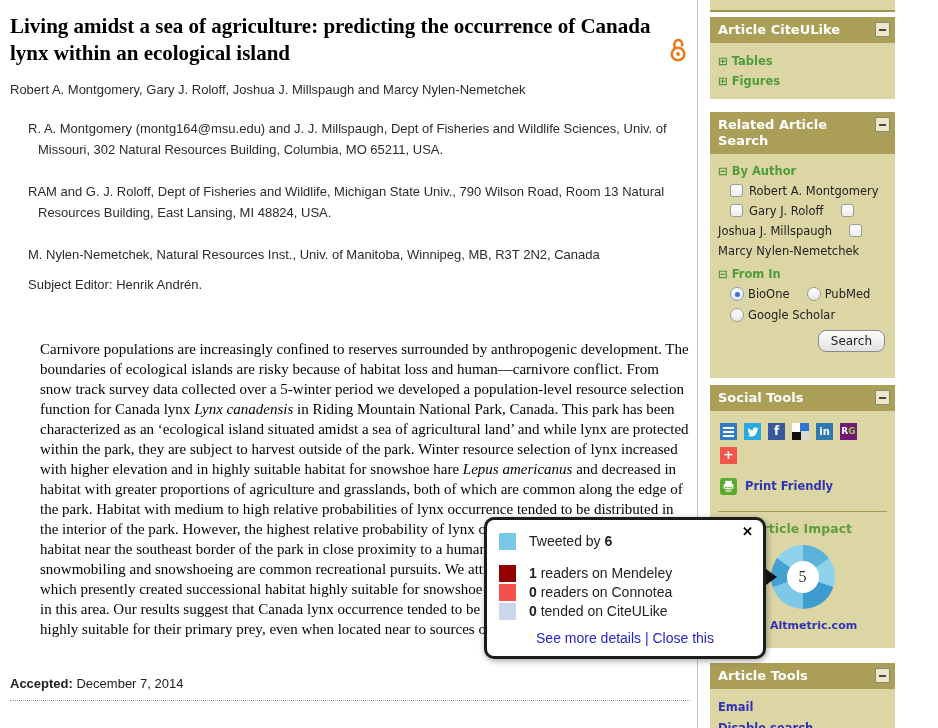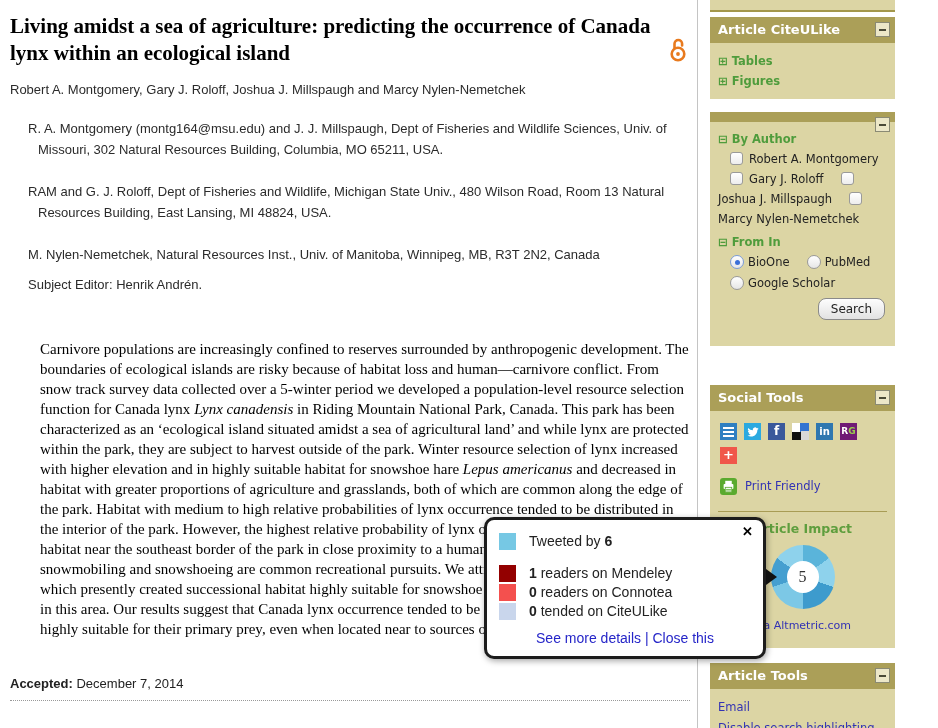--- a/index.html
+++ b/index.html
@@ -75,21 +75,21 @@
   .i-tw { background:#2aa9e0; }
   .i-fb { background:#3a589b; color:#fff; font-weight:bold; font-size:12px; line-height:17px; }
   .i-del { background:conic-gradient(#3274d1 0 25%, #d8d8d8 0 50%, #111 0 75%, #fff 0 100%); }
   .i-in { background:#2f77b0; color:#fff; font-weight:bold; font-size:10px; line-height:17px; }
   .i-rg { background:#701a75; font-weight:bold; font-size:9px; line-height:17px; }
   .i-rg .r { color:#fff; } .i-rg .g { color:#9bd14c; }
   .i-plus { background:#f0574a; color:#fff; font-weight:bold; font-size:13px; line-height:16px; }
   .print-row { margin:14px 0 0 2px; font-size:11.5px; }
   .print-icon { display:inline-block; width:17px; height:17px; background:#5baa2f;
                 border-radius:3px; vertical-align:middle; margin-right:8px; text-align:center; }
-  .sb-link { color:#3232b4; text-decoration:none; cursor:pointer; font-size:11.5px; }
+  .sb-link { color:#3232b4; text-decoration:none; cursor:pointer; font-size:11.5px;font-weight:bold; }
   .impact-divider { border:none; border-top:1px solid #a89c55; margin:16px 0 9px 0; }
   .impact-title { text-align:center; font-weight:bold; font-size:12.5px; color:#5f9e3e; }
   .donut { width:64px; height:64px; border-radius:50%; margin:9px auto 0 auto;
            background:conic-gradient(#5ab4da 0 15%, #8ed2ec 0 30%, #3d9bcd 0 50%,
                       #7cc8e6 0 70%, #459fd0 0 85%, #8ed2ec 0 100%);
            position:relative; cursor:pointer; }
   .donut-center { position:absolute; left:16px; top:16px; width:32px; height:32px;
                   border-radius:50%; background:#fff; text-align:center; line-height:32px;
                   font-family:"Liberation Serif", serif; font-size:16px; color:#333; }
   .via-row { text-align:center; margin-top:5px; }
@@ -125,21 +125,21 @@
       <svg width="20" height="27" viewBox="0 0 20 27">
         <path d="M6.5 12 v-4.2 a3.8 3.8 0 0 1 7.6 0 v1.6" fill="none" stroke="#e87a1e" stroke-width="2.6" stroke-linecap="round"></path>
         <circle cx="10" cy="18" r="6.3" fill="none" stroke="#e87a1e" stroke-width="2.6"></circle>
         <circle cx="10" cy="18" r="1.9" fill="#e87a1e"></circle>
       </svg>
     </span>
 
     <p class="authors">Robert A. Montgomery, Gary J. Roloff, Joshua J. Millspaugh and Marcy Nylen-Nemetchek</p>
 
     <p class="affil">R. A. Montgomery (montg164@msu.edu) and J. J. Millspaugh, Dept of Fisheries and Wildlife Sciences, Univ. of Missouri, 302 Natural Resources Building, Columbia, MO 65211, USA.</p>
-    <p class="affil">RAM and G. J. Roloff, Dept of Fisheries and Wildlife, Michigan State Univ., 480 Wilson Road, Room 13 Natural Resources Building, East Lansing, MI 48824, USA.</p>
+    <p class="affil">RAM and G. J. Roloff, Dept of Fisheries and Wildlife, Michigan State Univ., 790 Wilson Road, Room 13 Natural Resources Building, East Lansing, MI 48824, USA.</p>
     <p class="affil">M. Nylen-Nemetchek, Natural Resources Inst., Univ. of Manitoba, Winnipeg, MB, R3T 2N2, Canada</p>
 
     <p class="subject-editor">Subject Editor: Henrik Andrén.</p>
 
     <p class="abstract"><span>Carnivore populations are increasingly confined to reserves surrounded by anthropogenic development. The boundaries of ecological islands are risky because of habitat loss and human—carnivore conflict. From snow track survey data collected over a 5-winter period we developed a population-level resource selection function for Canada lynx </span><i>Lynx canadensis</i><span> in Riding Mountain National Park, Canada. This park has been characterized as an ‘ecological island situated amidst a sea of agricultural land’ and while lynx are protected within the park, they are subject to harvest outside of the park. Winter resource selection of lynx increased with higher elevation and in highly suitable habitat for snowshoe hare </span><i>Lepus americanus</i><span> and decreased in habitat with greater proportions of agriculture and grasslands, both of which are common along the edge of the park. Habitat with medium to high relative probabilities of lynx occurrence tended to be distributed in the interior of the park. However, the highest relative probability of lynx occurrence was associated with habitat near the southeast border of the park in close proximity to a human community and a lake where snowmobiling and snowshoeing are common recreational pursuits. We attribute this relationship to a fire which presently created successional habitat highly suitable for snowshoe hare and correspondingly for lynx in this area. Our results suggest that Canada lynx occurrence tended to be associated with habitat that is highly suitable for their primary prey, even when located near to sources of human recreational activity.</span></p>
 
     <div class="accepted">
       <b>Accepted:</b>
       <span>December 7, 2014</span>
     </div>
@@ -157,20 +157,21 @@
         <span class="minus-btn"></span>
       </div>
       <div class="panel-body">
         <div class="green-item"><span class="tree-icon">⊞</span><span>Tables</span></div>
         <div class="green-item"><span class="tree-icon">⊞</span><span>Figures</span></div>
       </div>
     </div>
 
     <div class="panel" style="top:112px;">
       <div class="panel-header">
+        <span>Related Article Search</span>
         <span class="minus-btn"></span>
       </div>
       <div class="panel-body" style="height:224px; overflow:hidden;">
         <div class="green-label"><span class="tree-icon">⊟</span><span>By Author</span></div>
         <label class="check-row"><span class="checkbox"></span><span>Robert A. Montgomery</span></label>
         <label class="check-row"><span class="checkbox"></span><span>Gary J. Roloff</span></label>
         <label class="check-row"><span class="checkbox"></span><span>Joshua J. Millspaugh</span></label>
         <label class="check-row" style="margin-left:0; padding-left:12px; text-indent:0;"><span class="checkbox"></span><span>Marcy Nylen-Nemetchek</span></label>
         <div class="green-label find-in"><span class="tree-icon">⊟</span><span>From In</span></div>
         <label class="radio-row"><span class="radio selected"></span><span>BioOne</span></label>

